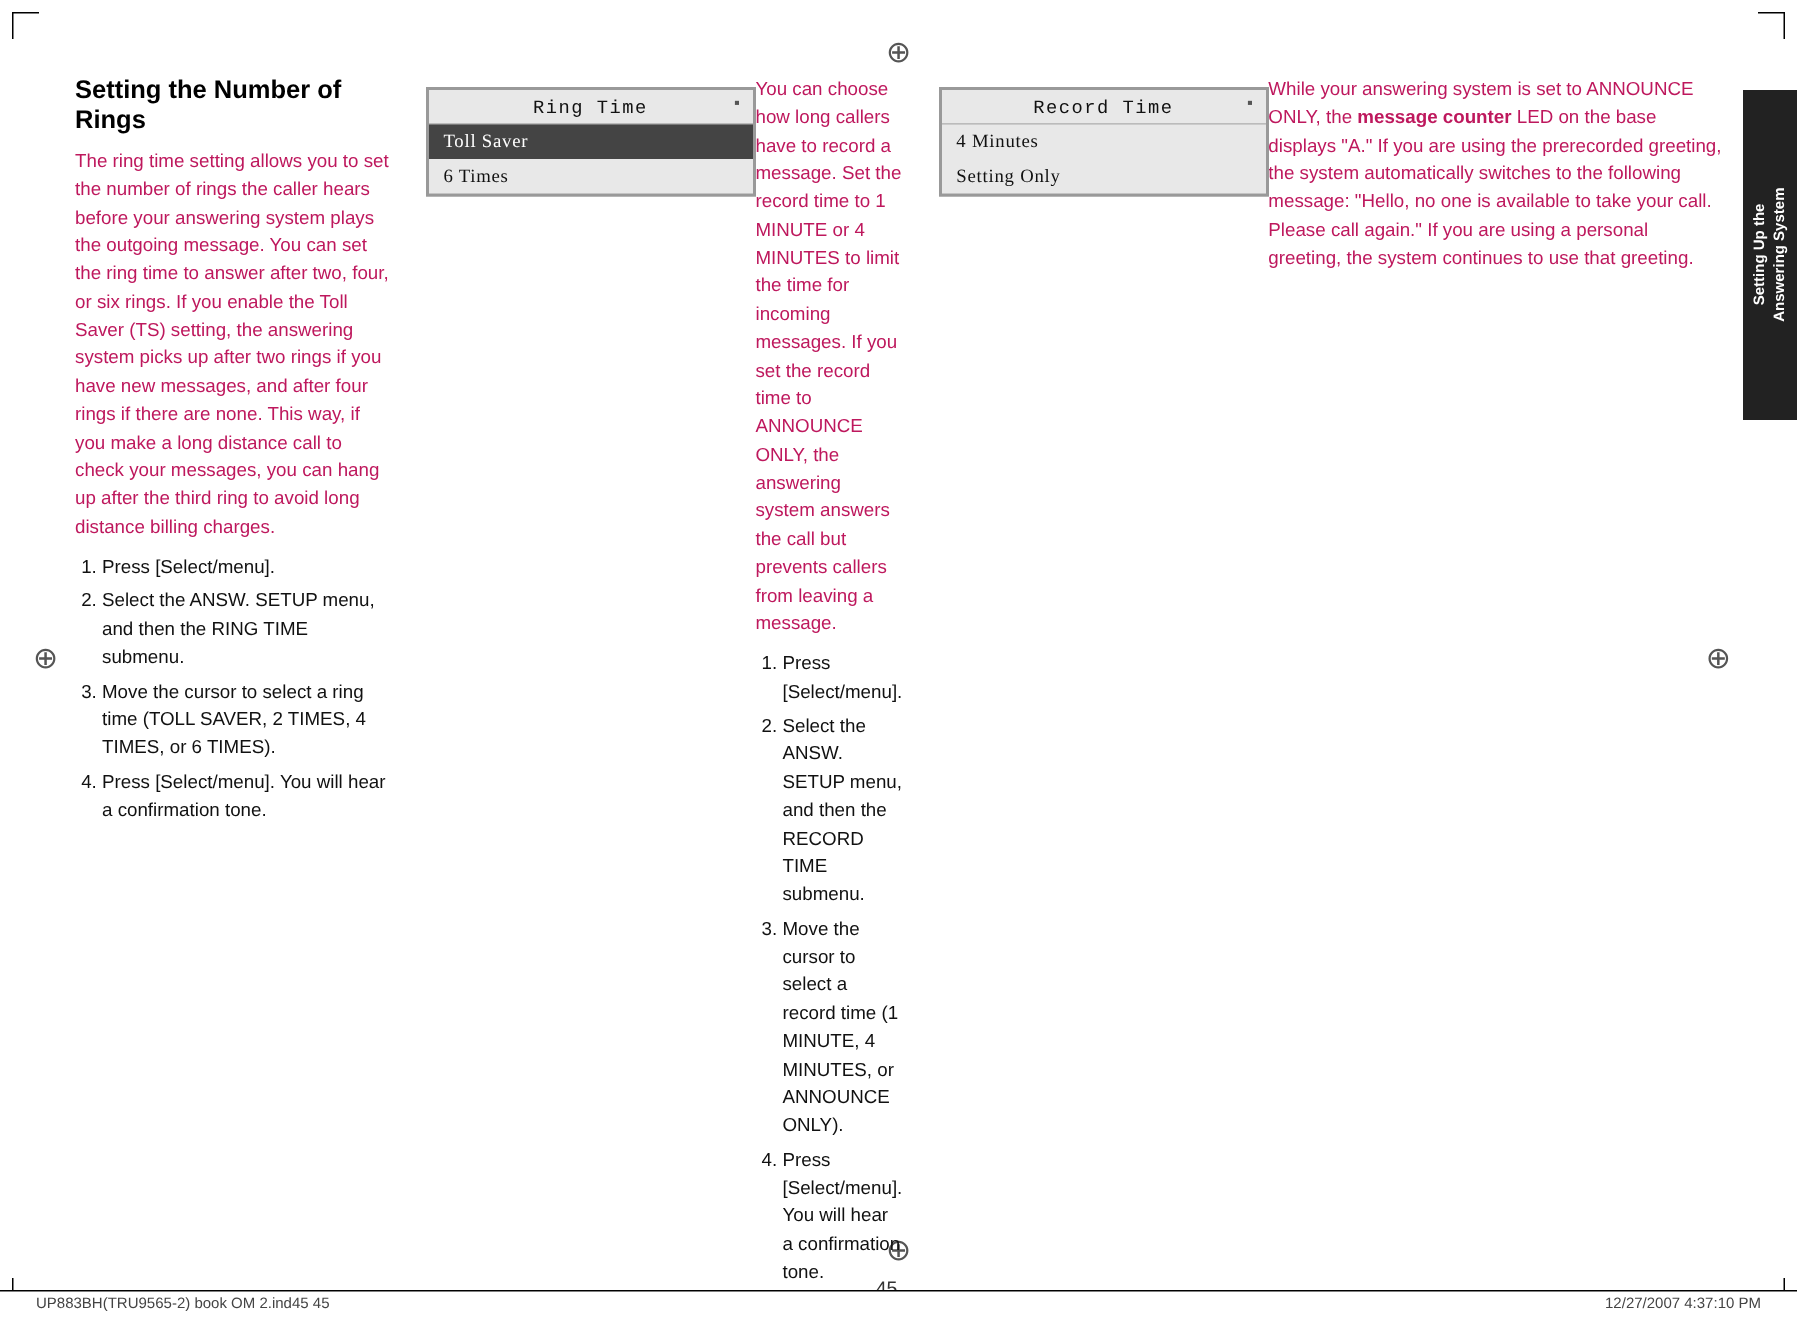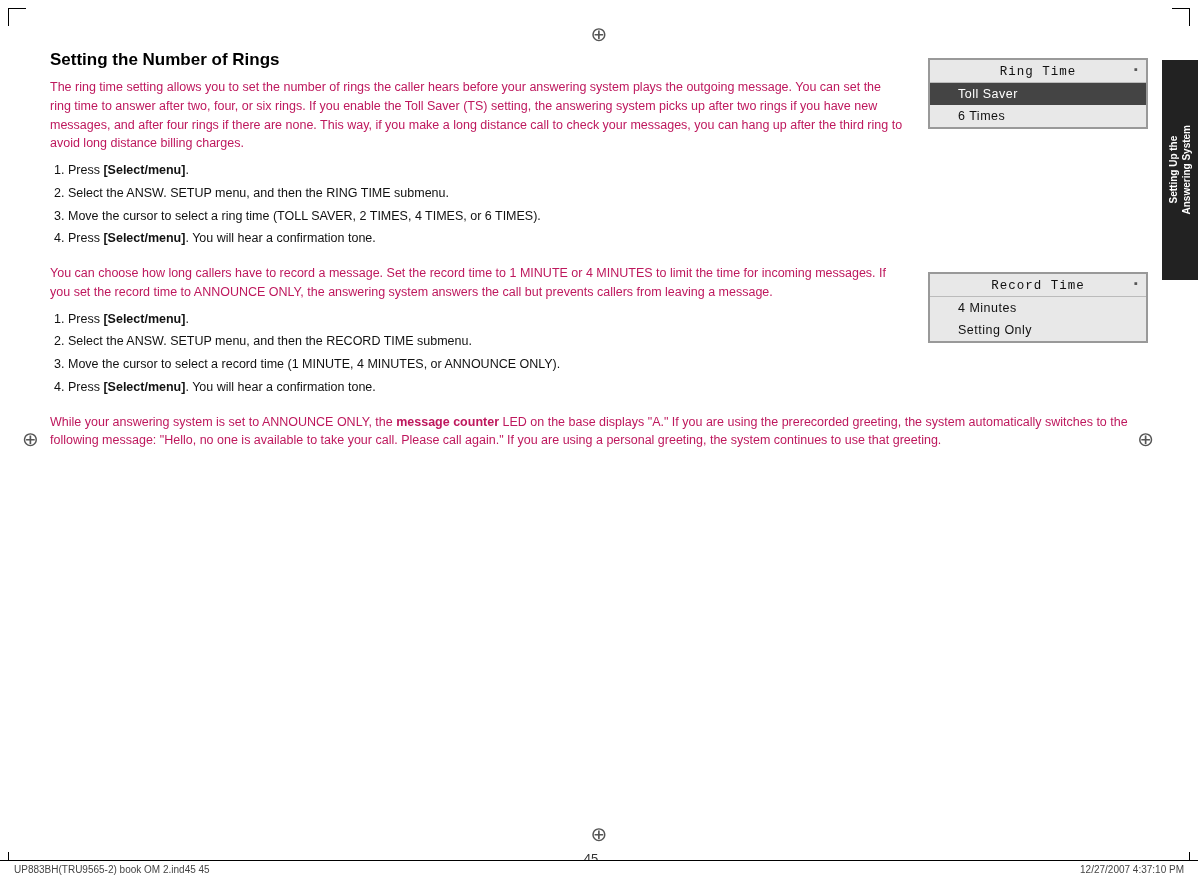--- a/index.html
+++ b/index.html
@@ -52,21 +52,20 @@
     }
 
     
     .main-content {
       position: absolute;
       top: 50px;
       left: 50px;
       right: 50px;
       bottom: 50px;
       display: flex;
-      flex-direction: column;
     }
 
     
     .section-heading {
       font-size: 17px;
       font-weight: bold;
       margin-bottom: 8px;
       color: #000;
     }
 
@@ -113,22 +112,22 @@
       position: relative;
     }
     .lcd-header .battery-icon {
       position: absolute;
       right: 6px;
       top: 4px;
       font-size: 11px;
       color: #555;
     }
     .lcd-row {
-      padding: 4px 28px;
-      font-family: Liberation Sans, sans-serif;
+      padding: 4px 10px;
+      font-family: Liberation Serif, serif;
       font-size: 12.5px;
       letter-spacing: 0.5px;
       background: #e8e8e8;
       color: #111;
     }
     .lcd-row.selected {
       background: #444;
       color: #fff;
     }
     .lcd-box-inner {
@@ -138,21 +137,21 @@
     
     .numbered-list {
       margin: 6px 0 6px 18px;
     }
     .numbered-list li {
       margin-bottom: 4px;
       font-size: 12.5px;
       line-height: 1.5;
     }
     .numbered-list li strong {
-      font-weight: bold;
+      font-weight: normal;
     }
 
     
     .page-number {
       position: absolute;
       bottom: 12px;
       left: 0;
       right: 16px;
       text-align: center;
       font-size: 13px;
@@ -161,21 +160,21 @@
 
     
     .footer-bar {
       position: absolute;
       bottom: 0;
       left: 0;
       right: 0;
       border-top: 1.5px solid #000;
       display: flex;
       justify-content: space-between;
-      padding: 3px 14px;
+      padding: 3px 24px;
       font-size: 10px;
       color: #444;
       background: #fff;
     }
 
     
     .top-crosshair {
       position: absolute;
       top: 22px;
       left: 50%;

